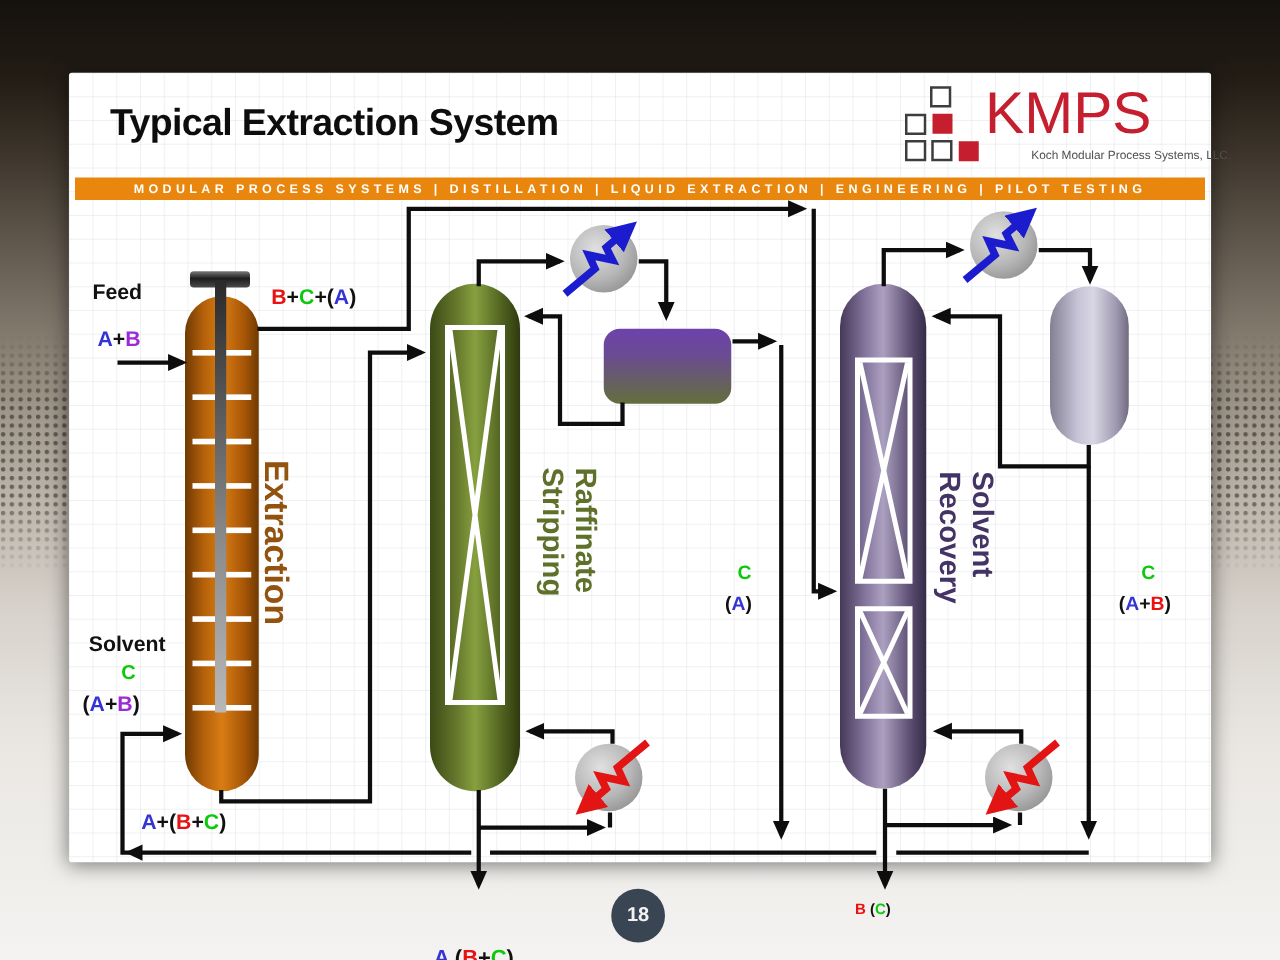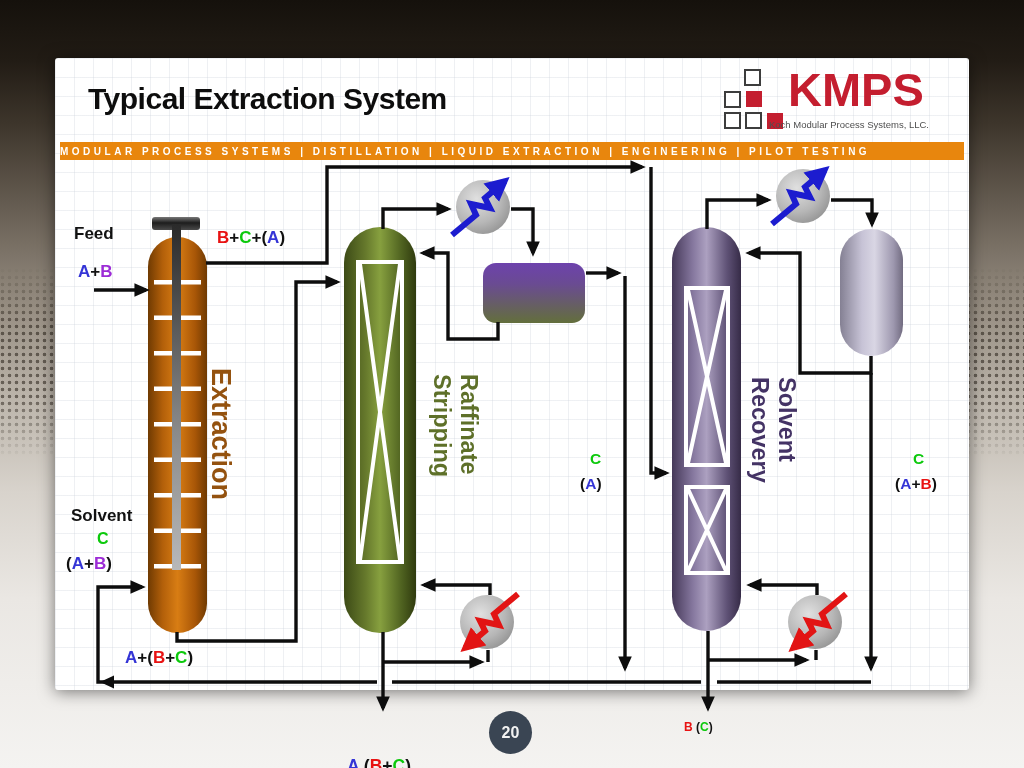--- a/index.html
+++ b/index.html
@@ -11,29 +11,29 @@
     background-size:7px 7px;
     -webkit-mask-image:linear-gradient(180deg,transparent,#000 30%,#000 68%,transparent);
     mask-image:linear-gradient(180deg,transparent,#000 30%,#000 68%,transparent);}
   .slide{position:absolute;left:55px;top:58px;width:914px;height:632px;background:#fff;border-radius:3px;
     box-shadow:0 2px 16px rgba(0,0,0,.5);
     background-image:linear-gradient(rgba(200,206,216,.30) 1px,transparent 1px),
                      linear-gradient(90deg,rgba(200,206,216,.30) 1px,transparent 1px);
     background-size:19px 19px;}
   .slide-title{position:absolute;left:33px;top:24px;font-size:30px;font-weight:bold;color:#0d0d0d;letter-spacing:-.5px;}
   .banner{position:absolute;left:5px;right:5px;top:84px;height:18px;background:#e8860d;
-    display:flex;align-items:center;justify-content:flex-start;}
+    display:flex;align-items:center;justify-content:center;}
   .banner span{color:#fff;font-size:10px;font-weight:600;letter-spacing:3.5px;white-space:nowrap;}
   
   .logo-squares{position:absolute;left:664px;top:8px;width:72px;height:72px;}
   .lsq{position:absolute;box-sizing:border-box;}
   .lsq.outline{width:17px;height:17px;border:2.5px solid #3d3d3d;background:#fff;}
   .lsq.red{width:16px;height:16px;background:#c41e2f;}
-  .logo-name{position:absolute;left:733px;top:4px;font-size:47px;font-weight:bold;color:#c41e2f;letter-spacing:0;}
-  .logo-tag{position:absolute;left:714px;top:61px;font-size:9.5px;color:#4f4f4f;white-space:nowrap;text-align:right;}
+  .logo-name{position:absolute;left:733px;top:4px;font-size:47px;font-weight:normal;color:#c41e2f;letter-spacing:0;}
+  .logo-tag{position:absolute;left:770px;top:61px;font-size:9.5px;color:#4f4f4f;white-space:nowrap;text-align:right;}
   
   .lbl{position:absolute;font-weight:bold;color:#111;white-space:nowrap;z-index:5;}
   .vlabel{position:absolute;writing-mode:vertical-rl;font-weight:bold;z-index:5;line-height:1.12;}
   .vlabel div{text-align:left;}
   .vlabel-extraction{color:#94520f;font-size:27px;}
   .vlabel-raffinate{color:#5e7029;font-size:23.5px;}
   .vlabel-recovery{color:#443365;font-size:23.5px;}
   .badge{position:absolute;left:489px;top:711px;width:43px;height:43px;border-radius:50%;background:#3a4553;
     display:flex;align-items:center;justify-content:center;color:#f2f2f2;font-size:16px;font-weight:bold;z-index:5;}
   svg.diagram{position:absolute;left:0;top:0;z-index:4;pointer-events:none;}
@@ -208,36 +208,36 @@
       <path d="M846,594 L822,614 L827,625 L808,621 L813,631 L793,648" stroke="#e21414" stroke-width="6" fill="none" marker-end="url(#arR)"></path>
     </g>
   </svg>
 
   <div class="lbl" style="left:74px;top:224px;font-size:17px">Feed</div>
   <div class="lbl" style="left:78px;top:262px;font-size:17px"><span style="color: rgb(52, 52, 214);">A</span><span style="color: rgb(17, 17, 17);">+</span><span style="color: rgb(156, 43, 214);">B</span></div>
   <div class="lbl" style="left:217px;top:228px;font-size:17px"><span style="color: rgb(232, 18, 18);">B</span><span style="color: rgb(17, 17, 17);">+</span><span style="color: rgb(12, 201, 12);">C</span><span style="color: rgb(17, 17, 17);">+(</span><span style="color: rgb(52, 52, 214);">A</span><span style="color: rgb(17, 17, 17);">)</span></div>
   <div class="lbl" style="left:71px;top:506px;font-size:17px">Solvent</div>
   <div class="lbl" style="left:97px;top:530px;font-size:16px"><span style="color: rgb(12, 201, 12);">C</span></div>
   <div class="lbl" style="left:66px;top:554px;font-size:17px"><span style="color: rgb(17, 17, 17);">(</span><span style="color: rgb(52, 52, 214);">A</span><span style="color: rgb(17, 17, 17);">+</span><span style="color: rgb(156, 43, 214);">B</span><span style="color: rgb(17, 17, 17);">)</span></div>
-  <div class="lbl" style="left:125px;top:648px;font-size:17px"><span style="color: rgb(52, 52, 214);">A</span><span style="color: rgb(17, 17, 17);">+(</span><span style="color: rgb(232, 18, 18);">B</span><span style="color: rgb(17, 17, 17);">+</span><span style="color: rgb(12, 201, 12);">C</span><span style="color: rgb(17, 17, 17);">)</span></div>
+  <div class="lbl" style="left:113px;top:648px;font-size:17px"><span style="color: rgb(52, 52, 214);">A</span><span style="color: rgb(17, 17, 17);">+(</span><span style="color: rgb(232, 18, 18);">B</span><span style="color: rgb(17, 17, 17);">+</span><span style="color: rgb(12, 201, 12);">C</span><span style="color: rgb(17, 17, 17);">)</span></div>
   <div class="lbl" style="left:590px;top:450px;font-size:15.5px"><span style="color: rgb(12, 201, 12);">C</span></div>
   <div class="lbl" style="left:580px;top:475px;font-size:15.5px"><span style="color: rgb(17, 17, 17);">(</span><span style="color: rgb(52, 52, 214);">A</span><span style="color: rgb(17, 17, 17);">)</span></div>
   <div class="lbl" style="left:913px;top:450px;font-size:15.5px"><span style="color: rgb(12, 201, 12);">C</span></div>
   <div class="lbl" style="left:895px;top:475px;font-size:15.5px"><span style="color: rgb(17, 17, 17);">(</span><span style="color: rgb(52, 52, 214);">A</span><span style="color: rgb(17, 17, 17);">+</span><span style="color: rgb(232, 18, 18);">B</span><span style="color: rgb(17, 17, 17);">)</span></div>
   <div class="lbl" style="left:347px;top:756px;font-size:17.5px"><span style="color: rgb(52, 52, 214);">A</span><span style="color: rgb(17, 17, 17);"> (</span><span style="color: rgb(232, 18, 18);">B</span><span style="color: rgb(17, 17, 17);">+</span><span style="color: rgb(12, 201, 12);">C</span><span style="color: rgb(17, 17, 17);">)</span></div>
   <div class="lbl" style="left:684px;top:720px;font-size:12px"><span style="color: rgb(232, 18, 18);">B</span><span style="color: rgb(17, 17, 17);"> (</span><span style="color: rgb(12, 201, 12);">C</span><span style="color: rgb(17, 17, 17);">)</span></div>
 
   <div class="vlabel vlabel-extraction" style="left:206px;top:368px">
     <div>Extraction</div>
   </div>
   <div class="vlabel vlabel-raffinate" style="left:429px;top:374px">
     <div>Raffinate</div>
     <div>Stripping</div>
   </div>
   <div class="vlabel vlabel-recovery" style="left:747px;top:377px">
     <div>Solvent</div>
     <div>Recovery</div>
   </div>
 
   <div class="badge">
-    <span>20</span>
+    <span>18</span>
   </div>
 </div>
 
 </body></html>

